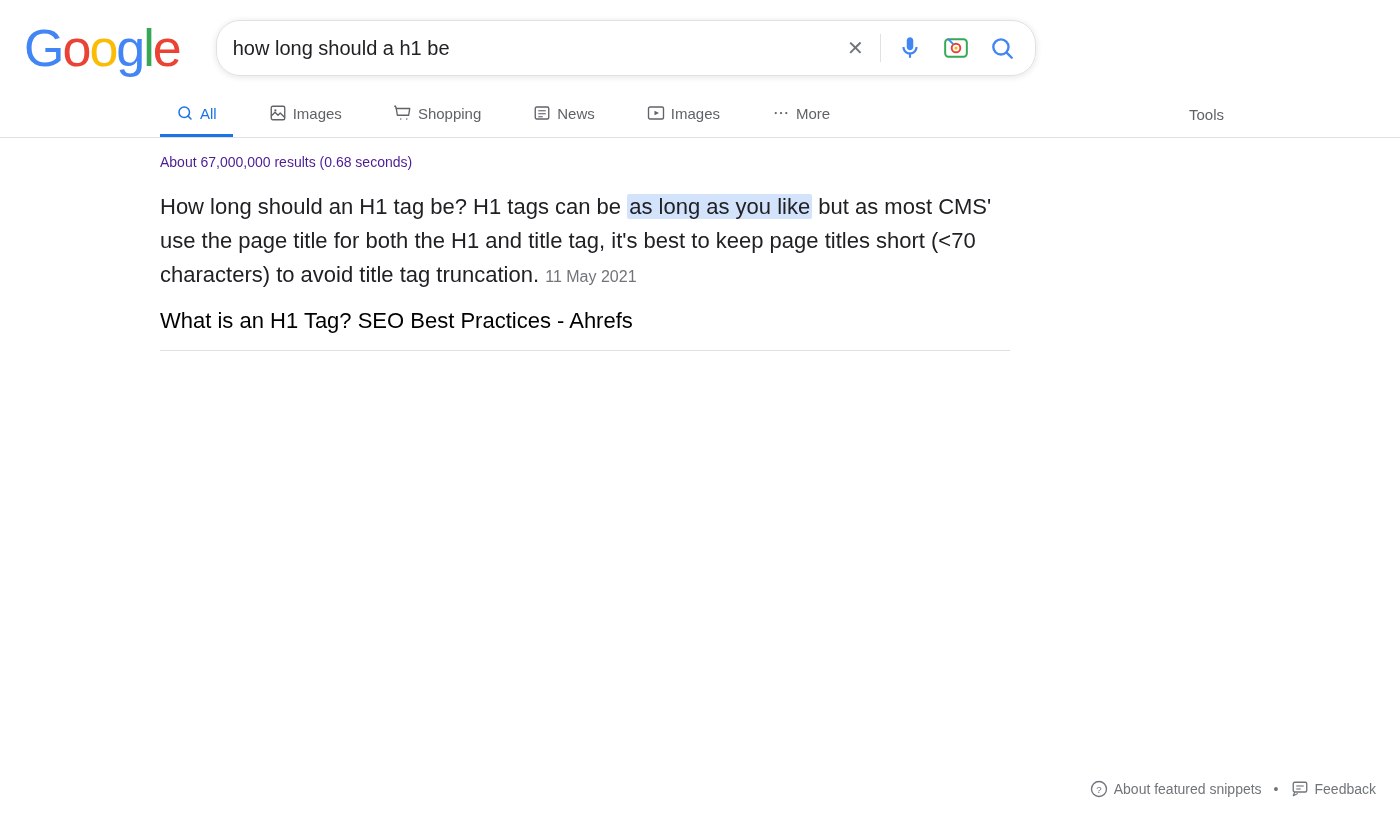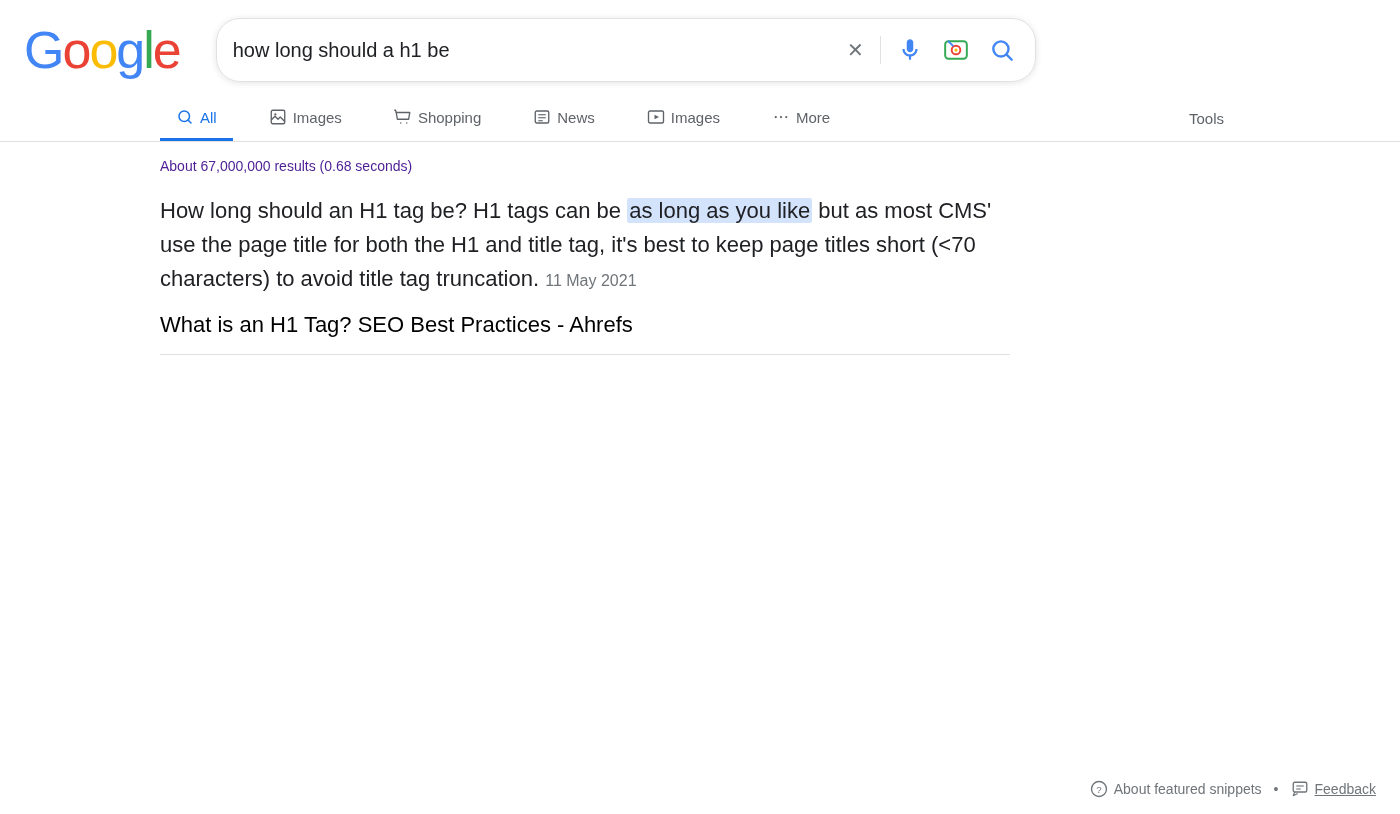--- a/index.html
+++ b/index.html
@@ -37,21 +37,21 @@
     .logo-e { color: #EA4335; }
 
     .search-bar-container {
       flex: 1;
       max-width: 820px;
       display: flex;
       align-items: center;
       border: 1px solid #dfe1e5;
       border-radius: 24px;
       padding: 10px 16px;
-      height: 64px;
+      height: 56px;
       box-shadow: 0 1px 6px rgba(32,33,36,0.12);
       gap: 8px;
     }
 
     .search-input {
       flex: 1;
       border: none;
       outline: none;
       font-size: 20px;
       color: #202124;
@@ -219,21 +219,20 @@
 
     .feedback-btn {
       display: flex;
       align-items: center;
       gap: 6px;
       cursor: pointer;
       color: #70757a;
       background: none;
       border: none;
       font-size: 14px;
-      text-decoration: underline;
     }
 
     hr.bottom-rule {
       border: none;
       border-top: 1px solid #e0e0e0;
       margin: 16px 160px 0 160px;
       max-width: 850px;
     }
   </style>
 </head>

